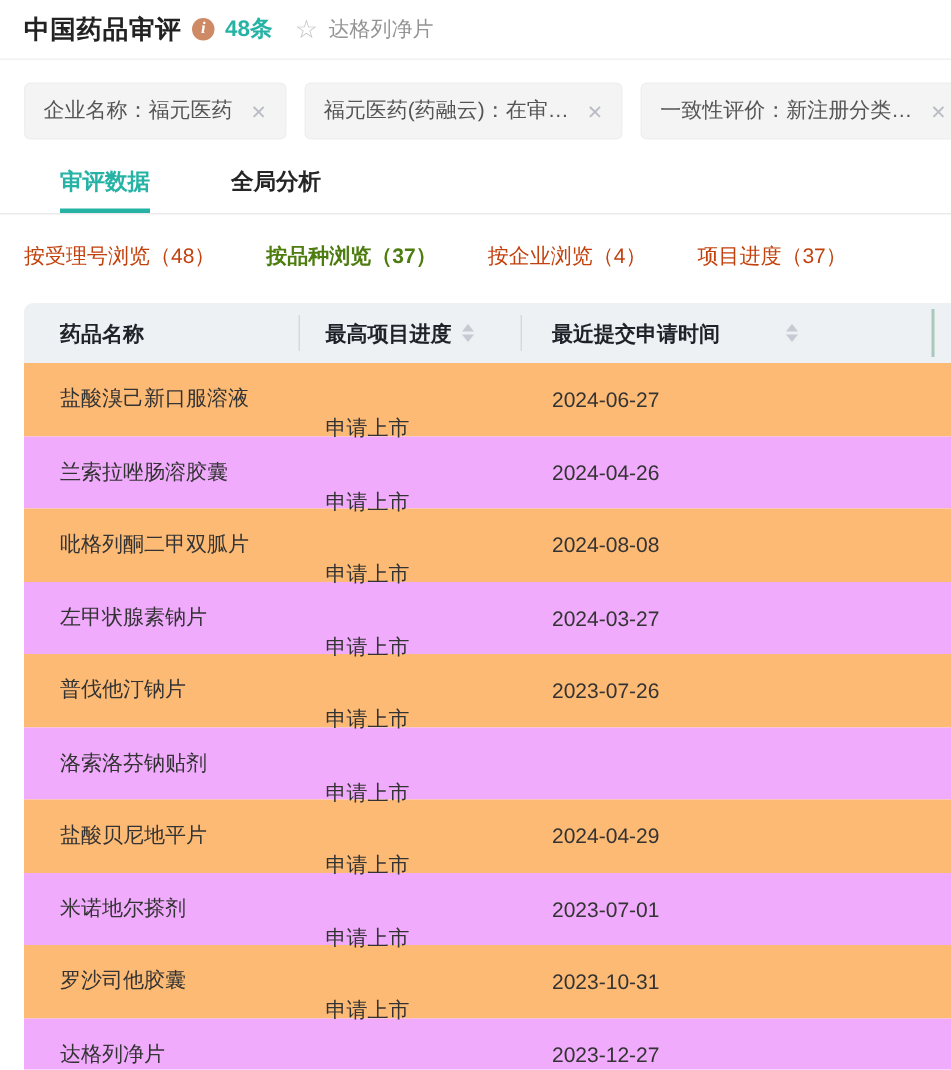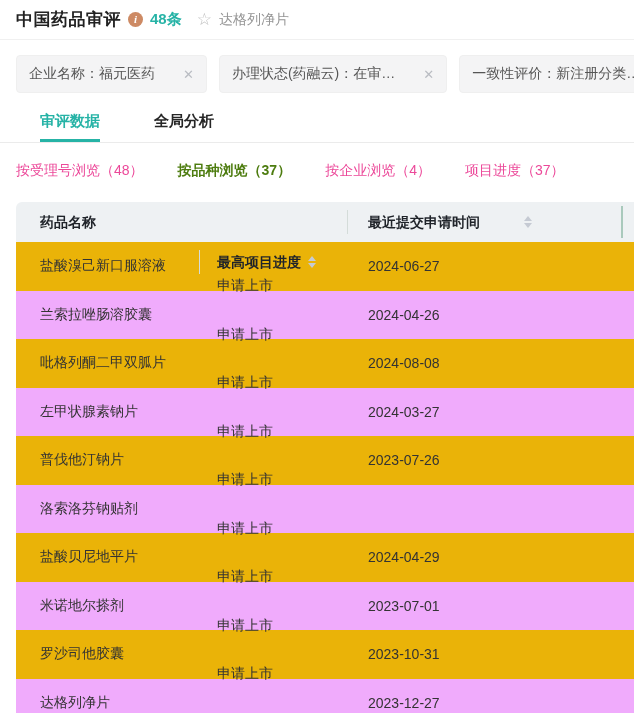--- a/index.html
+++ b/index.html
@@ -13,57 +13,57 @@
   .info-icon { width:15px; height:15px; border-radius:50%; background:#cd8a64;
     color:#fff; font-size:11px; font-style:italic; font-weight:bold;
     font-family:"Liberation Serif", serif; display:flex; align-items:center;
     justify-content:center; line-height:1; }
   .count { font-size:15px; font-weight:bold; color:#26b3a6; }
   .star-icon { font-size:17px; color:#c0c0c0; margin-left:8px; line-height:1; }
   .fav-label { font-size:14px; color:#949494; }
 
   
   .chips { display:flex; gap:12px; padding:15px 16px 13px; white-space:nowrap; }
-  .chip { display:inline-flex; align-items:center; gap:28px; height:38px;
+  .chip { display:inline-flex; align-items:center; gap:12px; height:38px;
     padding:0 12px; background:#f4f4f5; border:1px solid #efefef; border-radius:4px;
     font-size:14px; color:#555; flex:0 0 auto; }
   .chip-close { color:#b9bcc2; font-size:13px; cursor:pointer; line-height:1; }
 
   
   .tabs { display:flex; gap:30px; padding:0 16px; border-bottom:1px solid #ebebeb; }
   .tab { font-size:15px; font-weight:bold; color:#262626; padding:6px 0 8px;
     border-bottom:3px solid transparent; cursor:pointer;margin-left:24px; }
   .tab.active { color:#26b3a6; border-bottom-color:#26b3a6; }
 
   
   .subtabs { display:flex; gap:34px; padding:17px 16px 14px; }
-  .subtab { font-size:14px; color:#ec4899; cursor:pointer; line-height:20px; }
+  .subtab { font-size:14px; color:#c2410c; cursor:pointer; line-height:20px; }
   .subtab.active { color:#4d7c0f; font-weight:bold; }
 
   
   .table { margin:8px 0 0 16px; width:618px; }
-  .thead { position:relative; display:flex; align-items:flex-start; height:40px;
+  .thead { position:relative; display:flex; align-items:flex-end; height:40px;
     background:#eef1f3; border-radius:6px 0 0 0; }
   .th { display:flex; align-items:center; font-size:14px; font-weight:bold;
     color:#1f2329; height:100%; position:relative; }
   .th .th-label { line-height:1; }
   .c1 { width:183px; padding-left:24px; }
   .c2 { width:148px; padding-left:18px;margin-top:40px; }
   .c3 { width:266px; padding-left:21px;gap:37px; }
   .th.c2::before, .th.c3::before { content:""; position:absolute; left:0; top:8px;
     bottom:8px; width:1px; background:#d4dcd9; }
   .edge-divider { position:absolute; right:11px; top:4px; bottom:4px; width:2px;
     background:#a9c9bc; }
   .sort { display:inline-flex; flex-direction:column; margin-left:7px; gap:2px; cursor:pointer; }
   .sort i { display:block; width:0; height:0; border-left:4px solid transparent;
     border-right:4px solid transparent; }
   .sort .up { border-bottom:5px solid #c5cad3; }
   .sort .down { border-top:5px solid #c5cad3; }
 
-  .trow { display:flex; align-items:center; height:48.5px; background:#eab308; cursor:pointer; }
+  .trow { display:flex; align-items:center; height:48.5px; background:#fdba74; cursor:pointer; }
   .trow.alt { background:#f0abfc; }
   .td { font-size:14px; color:#333; overflow:hidden; white-space:nowrap; }
 </style>
 </head>
 <body>
 
 <div class="titlebar">
   <span class="page-title">中国药品审评</span>
   <span class="info-icon">i</span>
   <span class="count">48条</span>
@@ -71,21 +71,21 @@
   <span class="fav-label">达格列净片</span>
 </div>
 
 <div class="chips" id="chips">
   <span class="chip">
     <span class="chip-label">企业名称：福元医药</span>
     <span class="chip-close">✕</span>
   </span>
 
   <span class="chip">
-    <span class="chip-label">办理状态(药融云)：在审…</span>
+    <span class="chip-label">福元医药(药融云)：在审…</span>
     <span class="chip-close">✕</span>
   </span>
 
   <span class="chip">
     <span class="chip-label">一致性评价：新注册分类…</span>
     <span class="chip-close">✕</span>
   </span>
 </div>
 
 <div class="tabs" id="tabs">

